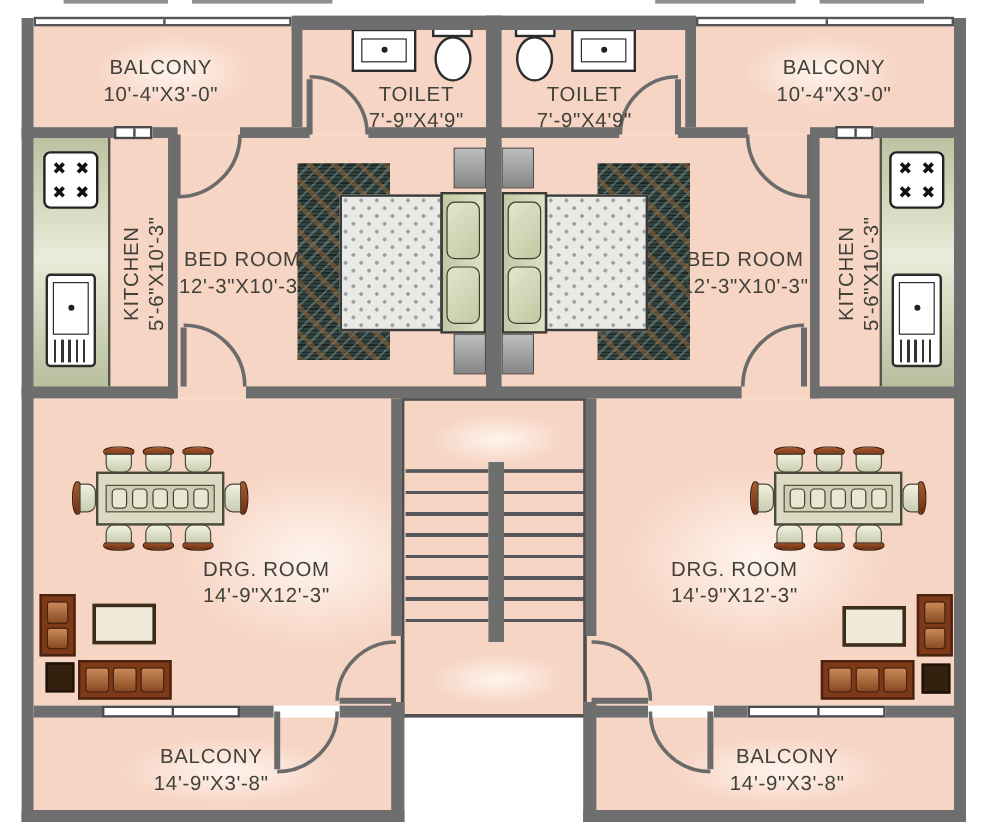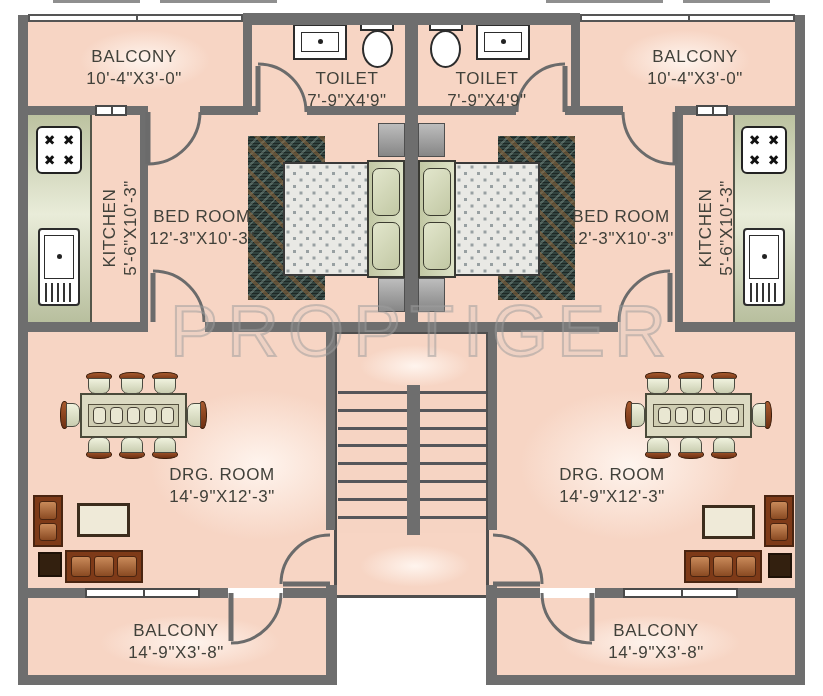--- a/index.html
+++ b/index.html
@@ -367,14 +367,13 @@
   </div>
   <div class="label" style="left:176px;top:620px;">
     <div>BALCONY</div>
     <div>14'-9"X3'-8"</div>
   </div>
   <div class="label" style="left:656px;top:620px;">
     <div>BALCONY</div>
     <div>14'-9"X3'-8"</div>
   </div>
 
-  <div id="watermark">PROPTIGER</div>
 </div>
 
 </body></html>

